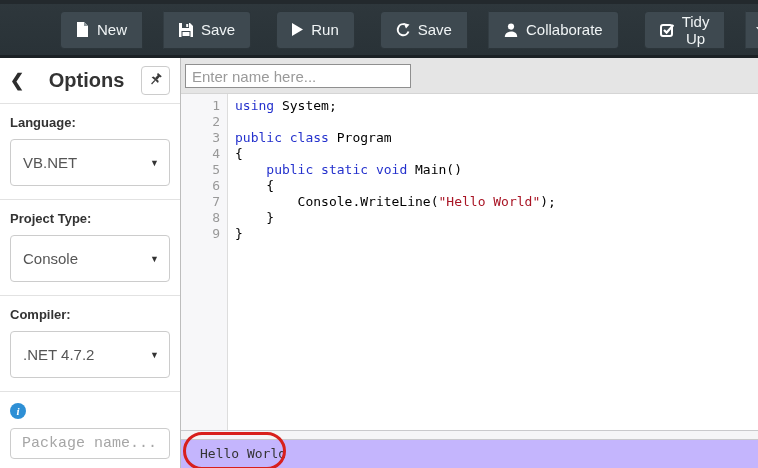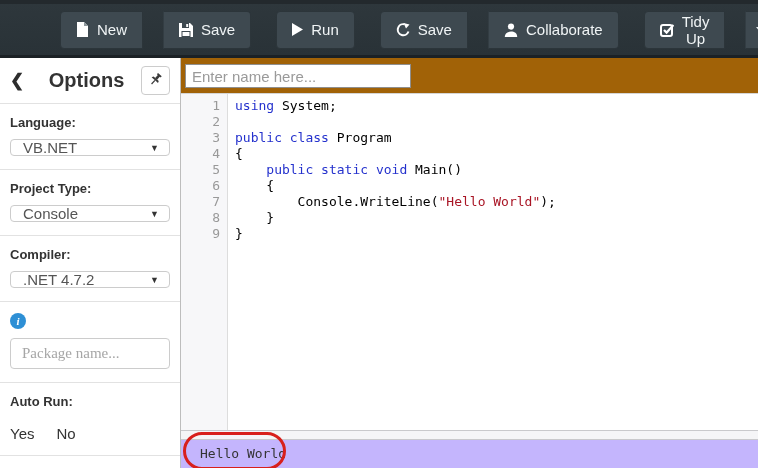--- a/index.html
+++ b/index.html
@@ -35,38 +35,38 @@
   .back-chevron { font-size:17px; font-weight:bold; color:#2d2d2d; cursor:pointer;
     width:22px; }
   .sb-title { flex:1; text-align:center; font-size:20px; font-weight:bold; color:#333; }
   .pin-btn { width:29px; height:29px; border:1px solid #ccc; border-radius:4px;
     background:#fff; display:flex; align-items:center; justify-content:center;
     cursor:pointer; }
   .sb-section { padding:11px 10px 13px; border-bottom:1px solid #e2e2e2; }
   .sb-label-row { display:flex; align-items:center; justify-content:space-between;
     margin-bottom:9px; }
   .sb-label { font-size:13px; font-weight:bold; color:#333; }
-  .select { height:17px; border:1px solid #ccc; border-radius:4px; background:#fff;
+  .select { height:47px; border:1px solid #ccc; border-radius:4px; background:#fff;
     display:flex; align-items:center; justify-content:space-between;
     padding:0 10px 0 12px; font-size:15px; color:#555; cursor:pointer; }
   .select-caret { font-size:9px; color:#333; }
   .pkg-input { width:100%; height:31px; border:1px solid #ccc; border-radius:4px;
     padding:0 11px; font-size:15px; color:#555;
-    font-family:Liberation Serif, serif; }
+    font-family:Liberation Mono, monospace; }
   .pkg-input::placeholder { color:#a6a6a6; }
   .info-badge { width:16px; height:16px; border-radius:50%; background:#2d8fd5;
     color:#fff; font-size:11px; font-weight:bold; font-style:italic;
     font-family:"Liberation Serif", serif;
     display:flex; align-items:center; justify-content:center; cursor:pointer; }
   .radio-row { display:flex; gap:22px; margin-top:7px; }
   .radio-opt { display:flex; align-items:center; gap:6px; font-size:15px;
     color:#333; cursor:pointer; }
 
   
-  .name-row { height:35px; padding:6px 0 0 4px; background:#a16207; }
+  .name-row { height:35px; padding:6px 0 0 4px; background:#e5e5e5; }
   .name-input { width:226px; height:24px; border:1px solid #8f8f8f;
     font-size:15px; padding:0 6px; color:#555;
     font-family:"Liberation Sans", sans-serif; }
   .name-input::placeholder { color:#9a9a9a; }
   .editor { flex:1; display:flex; border-top:1px solid #d5d5d5; overflow:hidden; }
   .gutter { width:47px; flex:none; background:#f7f7f9; border-right:1px solid #ddd;
     padding:4px 7px 0 0; text-align:right; color:#999;
     font:13px/16px "DejaVu Sans Mono", monospace; }
   .code-area { flex:1; padding:4px 0 0 7px; white-space:pre;
     font:13px/16px "DejaVu Sans Mono", monospace; color:#000; cursor:text; }

